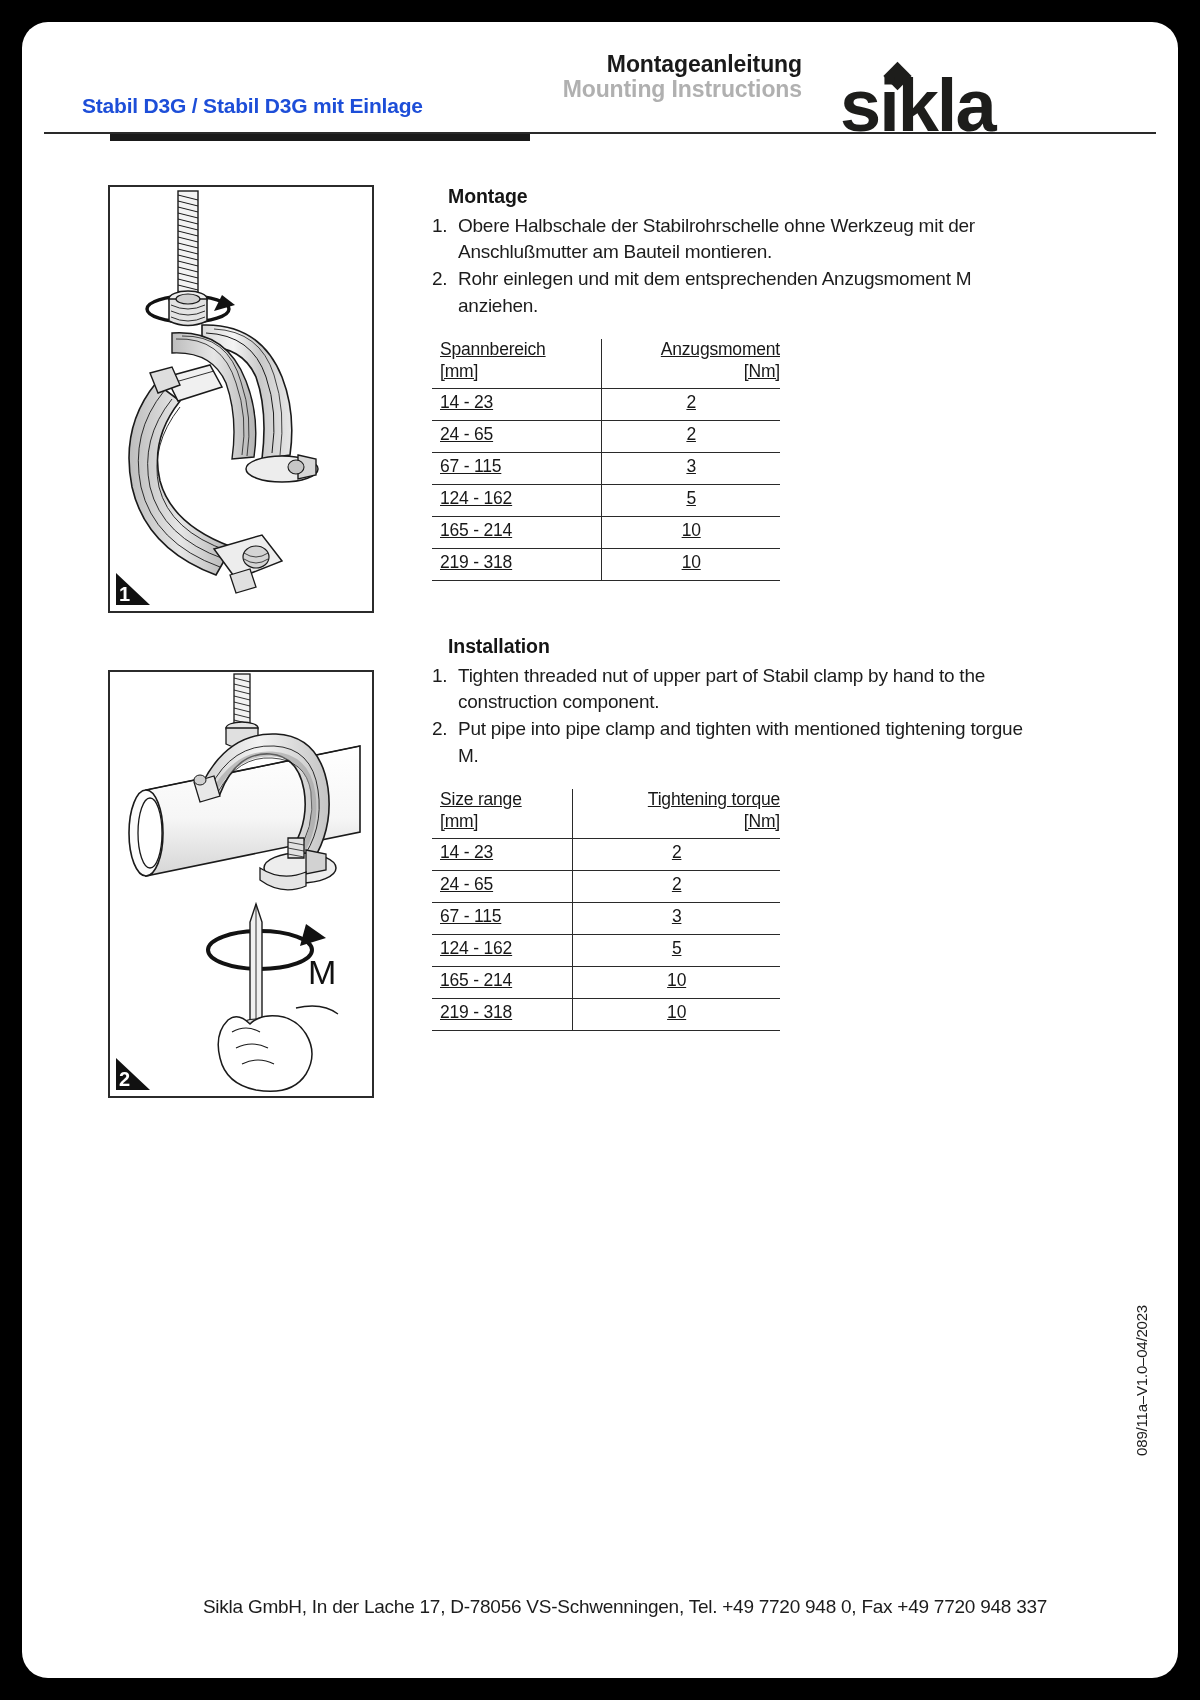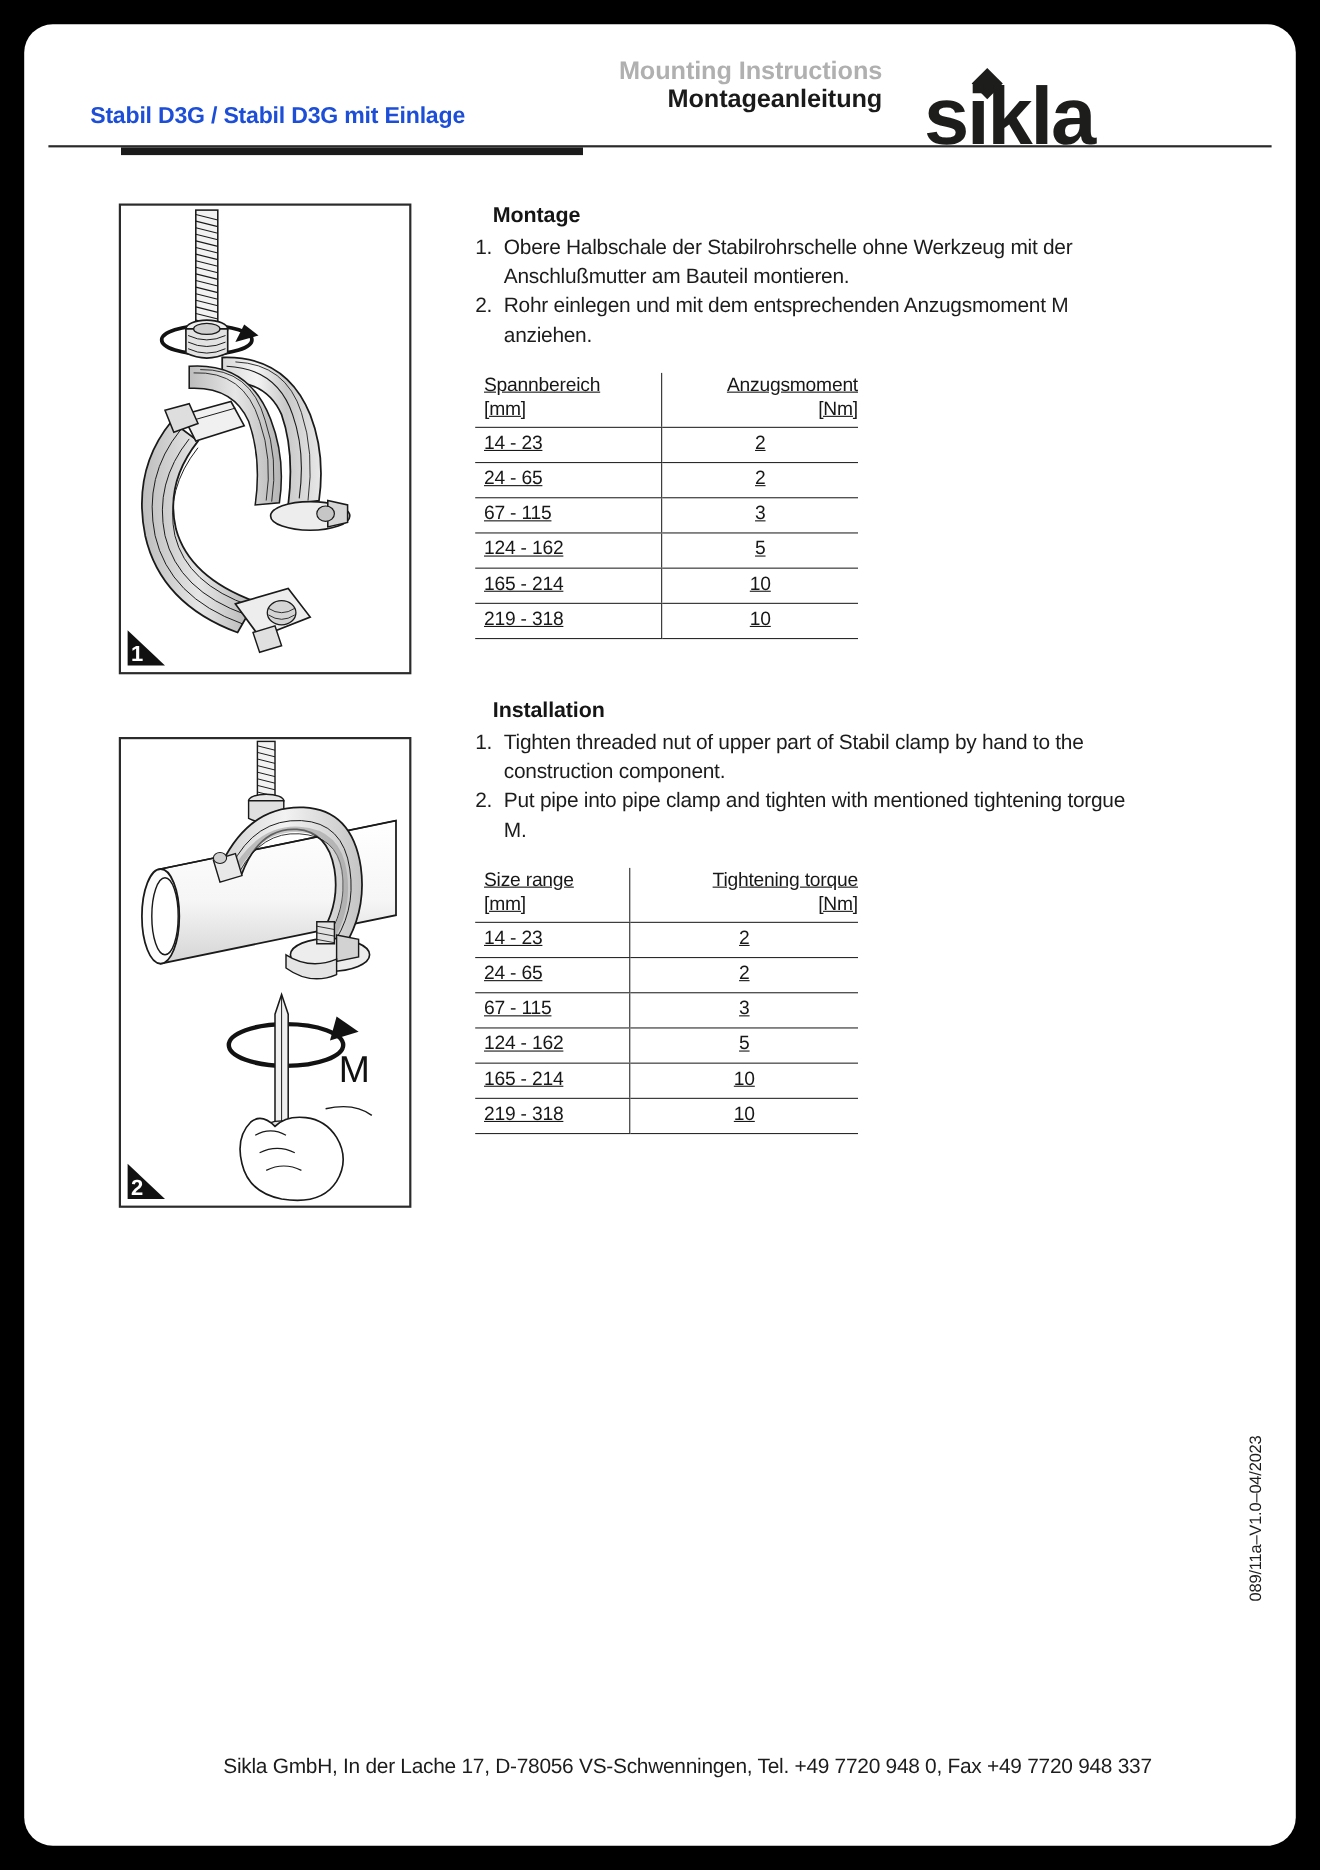--- a/index.html
+++ b/index.html
@@ -218,22 +218,22 @@
   }
 </style>
 </head>
 <body>
 
 <div class="page">
 
   <div class="header">
 
     <div class="title-block">
+      <div class="t-line t-de">Montageanleitung</div>
       <div class="t-line t-en">Mounting Instructions</div>
-      <div class="t-line t-de">Montageanleitung</div>
     </div>
 
     <div class="sub-block">
       <div class="s-de">Stabil D3G / Stabil D3G mit Einlage</div>
     </div>
 
     <div class="logo">
       <svg viewBox="0 0 220 78" xmlns="http://www.w3.org/2000/svg" aria-hidden="true">
 
         <rect x="47.5" y="5" width="20" height="20" transform="rotate(45 57.5 15)" fill="#1d1d1b"></rect>

